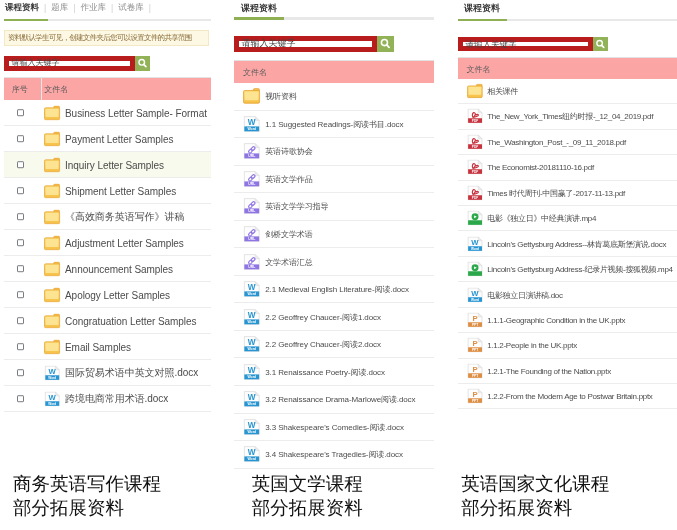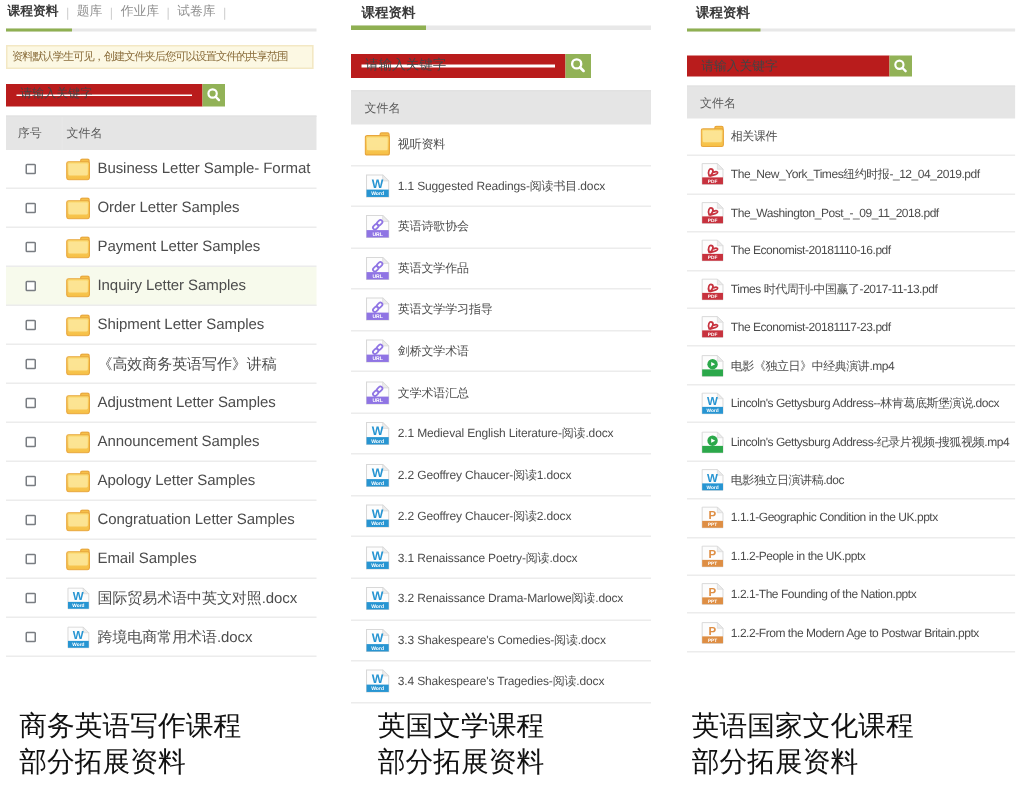--- a/index.html
+++ b/index.html
@@ -32,36 +32,36 @@
   
   .notice{position:absolute;left:0;top:29.8px;width:205px;height:16.2px;box-sizing:border-box;
           background:#fcf8e3;border:1px solid #f3e8c4;color:#8a6d3b;font-size:7.5px;letter-spacing:-0.7px;
           line-height:14.2px;padding-left:3px;white-space:nowrap;overflow:hidden;}
 
   
   .searchrow{position:absolute;left:0;}
   #panel1 .searchrow{top:55.8px;}
   #panel2 .searchrow{top:36px;}
   #panel3 .searchrow{top:36.6px;}
-  .searchbox{position:absolute;left:0;top:0;box-sizing:border-box;border:7px solid #b91c1c;background:#fff;cursor:text;}
+  .searchbox{position:absolute;left:0;top:0;box-sizing:border-box;border:5px solid #b91c1c;background:#fff;cursor:text;}
   .searchbox .ph{position:absolute;left:2.5px;top:50%;transform:translateY(-52%);color:#444;white-space:nowrap;line-height:1;}
   .searchbtn{position:absolute;top:0;border:none;padding:0;background:#92b257;cursor:pointer;}
   .searchbtn svg{display:block;width:100%;height:100%;}
   #panel1 .searchbox{width:130.7px;height:15px;}
   #panel1 .searchbox .ph{font-size:8px;}
   #panel1 .searchbtn{left:130.7px;width:15.4px;height:15px;}
   #panel2 .searchbox{width:143.1px;height:15.7px;}
   #panel2 .searchbox .ph{font-size:9px;}
   #panel2 .searchbtn{left:143.1px;width:17px;height:15.7px;}
   #panel3 .searchbox{width:135.3px;height:14.6px;}
   #panel3 .searchbox .ph{font-size:8.5px;}
   #panel3 .searchbtn{left:135.3px;width:15.1px;height:14.6px;}
 
   
-  .thead{position:absolute;left:0;background:#e5e5e5;border-top:1.5px solid #e2e2e2;box-sizing:border-box;}
+  .thead{position:absolute;left:0;background:#fca5a5;border-top:1.5px solid #e2e2e2;box-sizing:border-box;}
   .thead span{position:absolute;top:50%;transform:translateY(-50%);color:#5b5b5b;}
   #panel1 .thead{top:77.4px;width:207px;height:22.8px;font-size:8px;}
   #panel1 .th-index{left:7.8px;}
   #panel1 .th-name{left:40.3px;}
   #panel1 .thead .coldiv{position:absolute;left:36.8px;top:0;width:1px;height:100%;background:#e7e7e7;}
   #panel2 .thead{top:60px;width:199.5px;height:23px;font-size:8px;}
   #panel2 .th-name{left:9px;}
   #panel3 .thead{top:57.4px;width:219px;height:21.4px;font-size:8px;}
   #panel3 .th-name{left:8.6px;}
 
@@ -143,37 +143,20 @@
               <rect x="1.6" y="3.6" width="13.4" height="8.2" rx="0.8" fill="#fce596" opacity="0.95"></rect>
             </svg>
           </span>
           <span class="fname">Business Letter Sample- Format</span>
         </li>
         <li class="row">
           <span class="cb"></span>
           <span class="ficon">
             <svg width="16.5" height="15" viewBox="0 0 17 15.5" xmlns="http://www.w3.org/2000/svg">
               <defs>
-                <linearGradient id="fg2" x1="0" y1="0" x2="0" y2="1">
-                  <stop offset="0" stop-color="#fbd96e"></stop>
-                  <stop offset="1" stop-color="#f6bf45"></stop>
-                </linearGradient>
-              </defs>
-              <path d="M10.1 1.6 a1 1 0 0 1 1-1 h3.8 a1 1 0 0 1 1 1 V4 H10.1 Z" fill="#f6c04a" stroke="#e8a63c" stroke-width="0.8"></path>
-              <rect x="0.5" y="2.4" width="15.6" height="12.4" rx="1.3" fill="url(#fg2)" stroke="#e8a63c" stroke-width="0.8"></rect>
-              <rect x="1.6" y="3.6" width="13.4" height="8.2" rx="0.8" fill="#fce596" opacity="0.95"></rect>
-            </svg>
-          </span>
-          <span class="fname">Order Letter Samples</span>
-        </li>
-        <li class="row">
-          <span class="cb"></span>
-          <span class="ficon">
-            <svg width="16.5" height="15" viewBox="0 0 17 15.5" xmlns="http://www.w3.org/2000/svg">
-              <defs>
                 <linearGradient id="fg3" x1="0" y1="0" x2="0" y2="1">
                   <stop offset="0" stop-color="#fbd96e"></stop>
                   <stop offset="1" stop-color="#f6bf45"></stop>
                 </linearGradient>
               </defs>
               <path d="M10.1 1.6 a1 1 0 0 1 1-1 h3.8 a1 1 0 0 1 1 1 V4 H10.1 Z" fill="#f6c04a" stroke="#e8a63c" stroke-width="0.8"></path>
               <rect x="0.5" y="2.4" width="15.6" height="12.4" rx="1.3" fill="url(#fg3)" stroke="#e8a63c" stroke-width="0.8"></rect>
               <rect x="1.6" y="3.6" width="13.4" height="8.2" rx="0.8" fill="#fce596" opacity="0.95"></rect>
             </svg>
           </span>
@@ -642,32 +625,20 @@
               <text x="8.5" y="14.2" font-size="3.4" font-weight="bold" fill="#fff" text-anchor="middle" font-family="Liberation Sans,sans-serif">PDF</text>
             </svg>
           </span>
           <span class="fname">Times 时代周刊-中国赢了-2017-11-13.pdf</span>
         </li>
         <li class="row">
           <span class="ficon">
             <svg width="16.1" height="15" viewBox="0 0 17 16" xmlns="http://www.w3.org/2000/svg">
               <path d="M1.1 0.6 H11.9 L15.9 4.6 V15.3 H1.1 Z" fill="#fdfdfd" stroke="#d8d8d8" stroke-width="0.7"></path>
               <path d="M11.9 0.6 L15.9 4.6 H11.9 Z" fill="#ececec" stroke="#d8d8d8" stroke-width="0.5"></path>
-              <path d="M6.1 9.3 C4.8 6.2 6.3 3.9 7.9 4.5 C9.5 5.1 8.9 7.6 6.4 9.6 C8.4 8.9 10.9 8.7 11.8 7.6 C12.7 6.4 10.9 5.9 9.4 6.8" fill="none" stroke="#c7323e" stroke-width="1.25" stroke-linecap="round"></path>
-              <rect x="1.1" y="10.4" width="14.8" height="4.9" fill="#c7323e"></rect>
-              <text x="8.5" y="14.2" font-size="3.4" font-weight="bold" fill="#fff" text-anchor="middle" font-family="Liberation Sans,sans-serif">PDF</text>
-            </svg>
-          </span>
-          <span class="fname">The Economist-20181117-23.pdf</span>
-        </li>
-        <li class="row">
-          <span class="ficon">
-            <svg width="16.1" height="15" viewBox="0 0 17 16" xmlns="http://www.w3.org/2000/svg">
-              <path d="M1.1 0.6 H11.9 L15.9 4.6 V15.3 H1.1 Z" fill="#fdfdfd" stroke="#d8d8d8" stroke-width="0.7"></path>
-              <path d="M11.9 0.6 L15.9 4.6 H11.9 Z" fill="#ececec" stroke="#d8d8d8" stroke-width="0.5"></path>
               <circle cx="8.5" cy="6.7" r="3.7" fill="#2ba84a"></circle>
               <path d="M7.5 5.2 L10.4 6.7 L7.5 8.2 Z" fill="#fff"></path>
               <rect x="1.1" y="10.4" width="14.8" height="4.9" fill="#2ba84a"></rect>
             </svg>
           </span>
           <span class="fname">电影《独立日》中经典演讲.mp4</span>
         </li>
         <li class="row">
           <span class="ficon">
             <svg width="16.1" height="15" viewBox="0 0 17 16" xmlns="http://www.w3.org/2000/svg">

